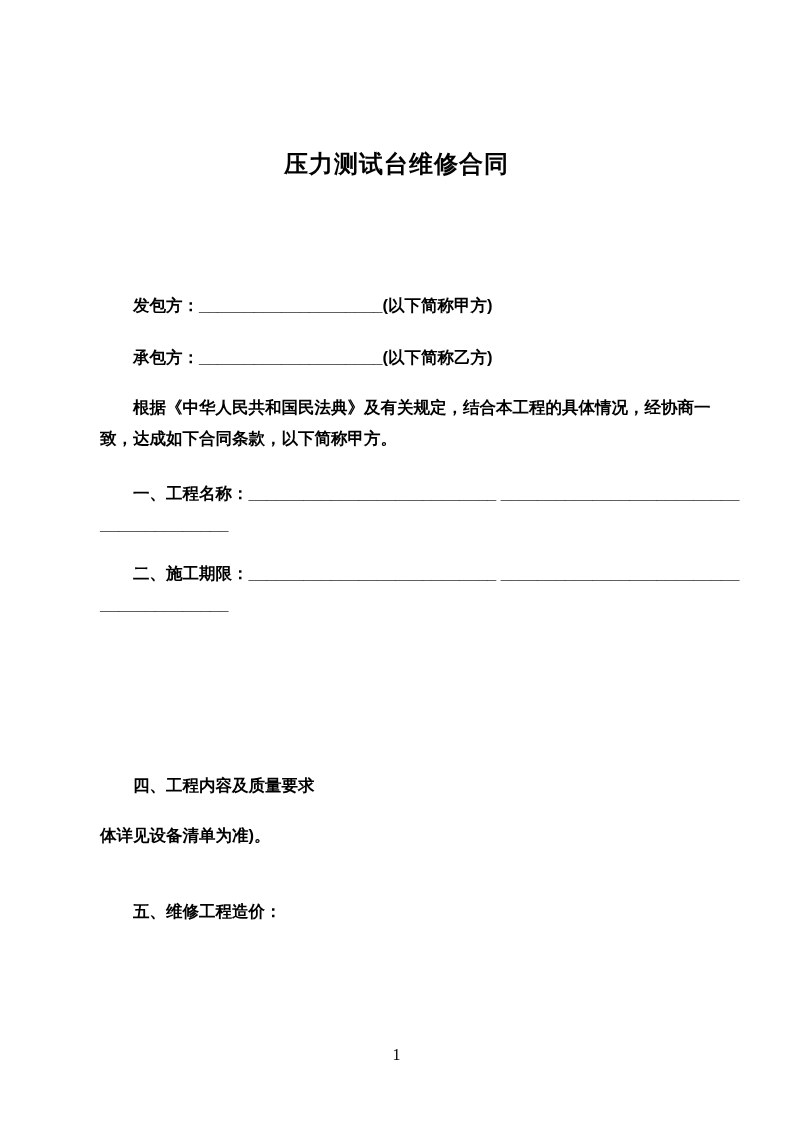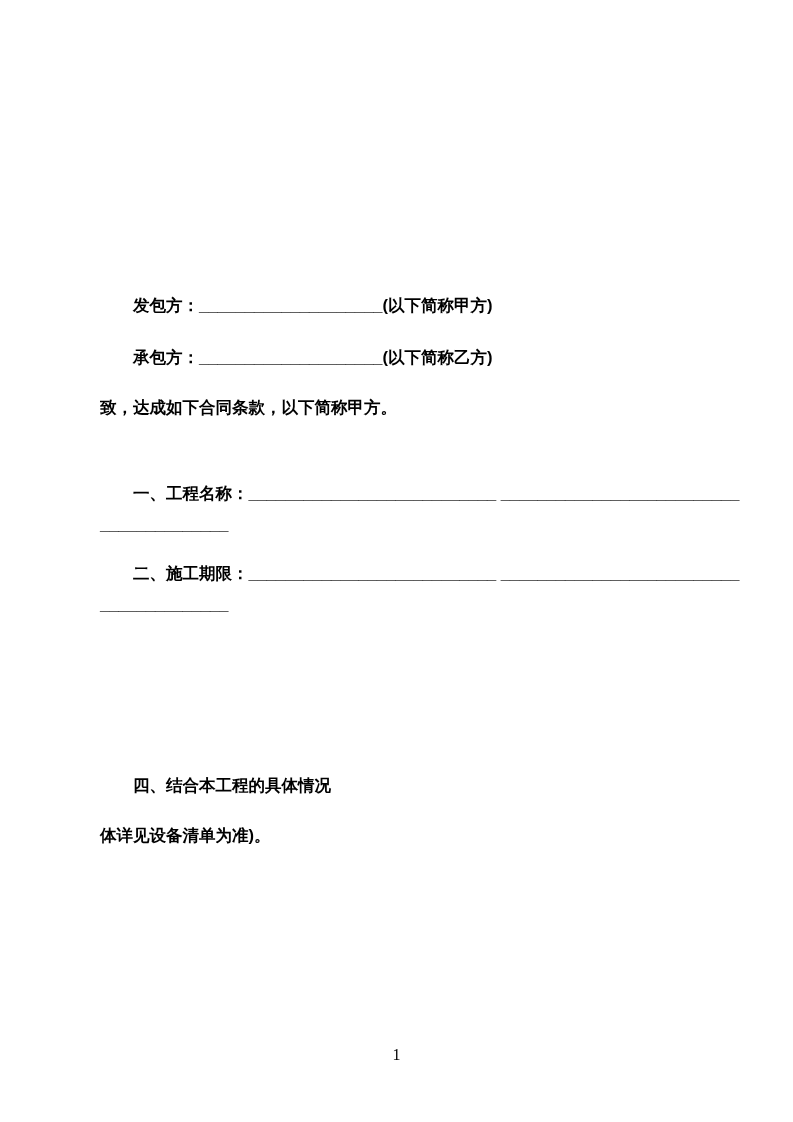--- a/index.html
+++ b/index.html
@@ -48,51 +48,56 @@
     font-weight: 400;
     font-size: 16px;
     line-height: 20px;
   }
 </style>
 </head>
 <body>
 
 <div class="page">
 
+  <h1 class="doc-title">压力测试台维修合同</h1>
 
   <div class="p" style="top:342px">
     <div class="line ind">承包方：____________________(以下简称乙方)</div>
   </div>
 
   <div class="p" style="top:290px">
     <div class="line ind">发包方：____________________(以下简称甲方)</div>
   </div>
 
   <div class="p" style="top:392px">
+    <div class="line ind">根据《中华人民共和国民法典》及有关规定，结合本工程的具体情况，经协商一</div>
     <div class="line">致，达成如下合同条款，以下简称甲方。</div>
   </div>
 
   <div class="p" style="top:478px">
     <div class="line ind">一、工程名称：___________________________ __________________________</div>
     <div class="line">______________</div>
   </div>
 
   <div class="p" style="top:558px">
     <div class="line ind">二、施工期限：___________________________ __________________________</div>
     <div class="line">______________</div>
   </div>
 
 
   <div class="p" style="top:689px">
   </div>
 
   <div class="p" style="top:770px">
-    <div class="line ind">四、结合本工程的具体情况</div>
+    <div class="line ind">四、工程内容及质量要求</div>
   </div>
 
   <div class="p" style="top:820px">
     <div class="line">体详见设备清单为准)。</div>
   </div>
 
+  <div class="p" style="top:896px">
+    <div class="line ind">五、维修工程造价：</div>
+  </div>
 
   <div class="footer-pagenum">1</div>
 
 </div>
 
 </body></html>

